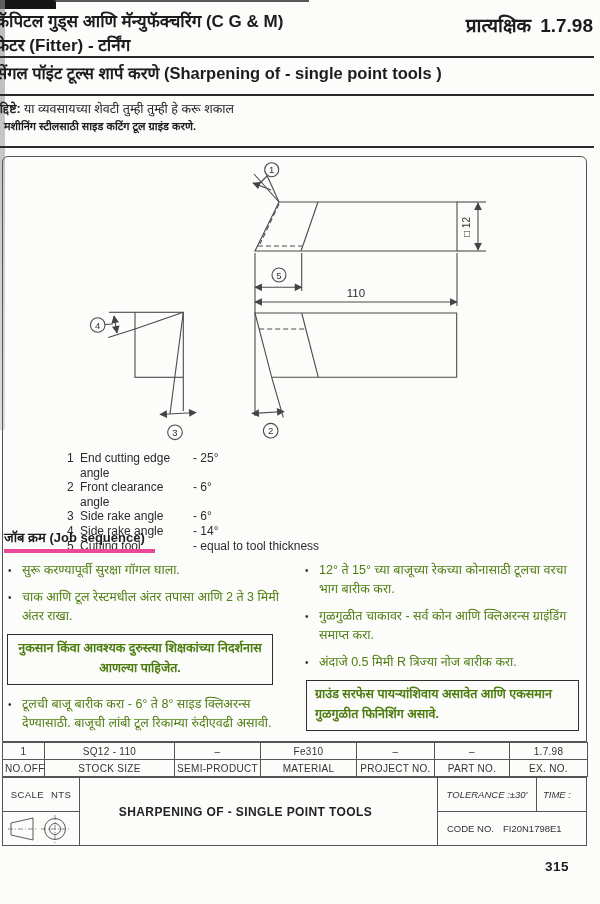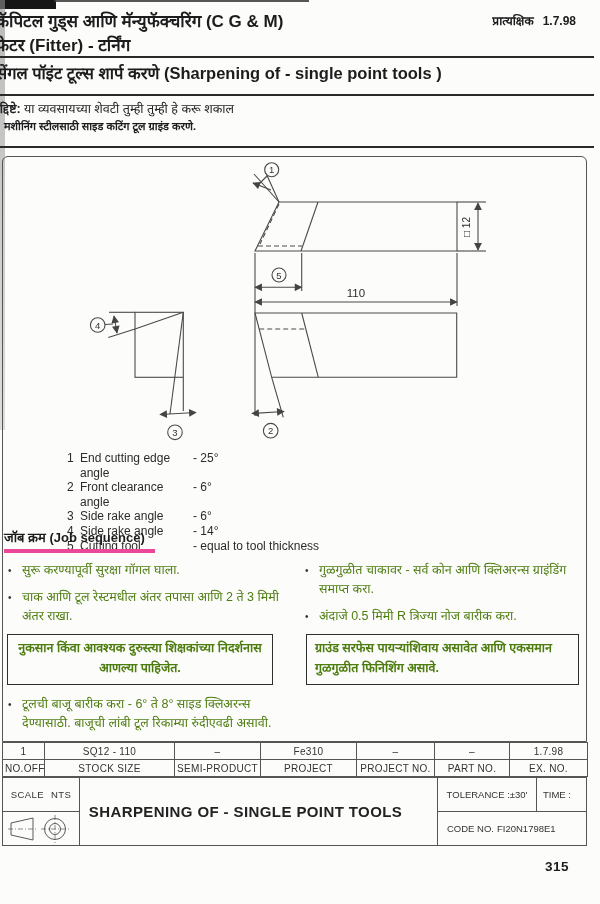--- a/index.html
+++ b/index.html
@@ -6,21 +6,21 @@
   body{width:600px;height:904px;background:#e9e9e9;}
   .page{position:relative;width:600px;height:904px;background:#fcfcfb;overflow:hidden;
         font-family:"Liberation Sans","DejaVu Sans",sans-serif;color:#1c1c1c;}
   .abs{position:absolute;}
   
   .art-bar{left:0;top:0;width:56px;height:9px;background:#161616;}
   .art-topline{left:54px;top:0;width:255px;height:2px;background:#3a3a3a;opacity:.85;}
   .art-leftstrip{left:0;top:0;width:5px;height:430px;background:linear-gradient(180deg,#8f8f8f,#c9c9c9);opacity:.6;}
   
   .h-course1{left:-4px;top:9px;font-size:17px;font-weight:bold;white-space:nowrap;}
-  .h-practical{right:24px;top:12px;font-size:12px;font-weight:bold;white-space:nowrap;}
+  .h-practical{right:7px;top:12px;font-size:19px;font-weight:bold;white-space:nowrap;}
   .h-practical .no{margin-left:9px;}
   .h-course2{left:-4px;top:33px;font-size:17px;font-weight:bold;white-space:nowrap;}
   .rule{left:0;width:594px;height:0;border-top:2px solid #2a2a2a;}
   .r1{top:56px;} .r2{top:94px;} .r3{top:146px;border-top-width:2px;}
   .h-title{left:-4px;top:61px;font-size:16.5px;font-weight:bold;white-space:nowrap;}
   .h-obj{left:-7px;top:100px;font-size:12.5px;white-space:nowrap;color:#222;}
   .h-obj b{font-weight:bold;}
   .h-objitem{left:4px;top:118px;font-size:11px;font-weight:bold;white-space:nowrap;}
   
   .frame{left:2px;top:156px;width:585px;height:586px;border:1.3px solid #555;
@@ -48,26 +48,26 @@
   .ptable td{border:1px solid #555;height:16px;text-align:center;padding:0 2px;
              letter-spacing:.3px;overflow:hidden;white-space:nowrap;}
   
   .tblock{position:absolute;left:2px;top:777px;width:585px;height:69px;border:1px solid #555;
           box-sizing:border-box;display:flex;font-size:9.5px;color:#333;}
   .tb-left{width:77px;border-right:1px solid #555;display:flex;flex-direction:column;box-sizing:border-box;}
   .tb-scale{height:33px;border-bottom:1px solid #555;display:flex;align-items:center;
             justify-content:center;gap:7px;letter-spacing:.4px;}
   .tb-sym{flex:1;display:flex;align-items:center;justify-content:center;}
   .tb-center{flex:1;border-right:1px solid #555;display:flex;align-items:center;justify-content:center;
-             font-weight:bold;font-size:15px;letter-spacing:.4px;color:#222;padding-right:26px;box-sizing:border-box;}
+             font-weight:bold;font-size:12px;letter-spacing:.4px;color:#222;padding-right:26px;box-sizing:border-box;}
   .tb-right{width:148px;display:flex;flex-direction:column;box-sizing:border-box;}
-  .tb-right-top{height:33px;border-bottom:1px solid #555;display:flex;}
+  .tb-right-top{height:33px;border-bottom:1px solid #555;display:flex;font-style:italic;}
   .tb-tol{width:98px;border-right:1px solid #555;display:flex;align-items:center;justify-content:center;}
   .tb-time{flex:1;display:flex;align-items:center;padding-left:6px;}
-  .tb-code{flex:1;display:flex;align-items:center;padding-left:9px;gap:3px;}
+  .tb-code{flex:1;display:flex;align-items:center;padding-left:9px;gap:9px;}
   .pgnum{left:545px;top:859px;font-size:13.5px;font-weight:bold;letter-spacing:.5px;}
   svg text{font-family:"Liberation Sans","DejaVu Sans",sans-serif;}
 </style>
 </head>
 <body>
 
 <div class="page">
 
   <div class="abs art-bar"></div>
   <div class="abs art-topline"></div>
@@ -197,20 +197,21 @@
     <div class="js-head">जॉब  क्रम (Job sequence)</div>
 
     <div class="js-col js-left">
       <div class="js-item">सुरू करण्यापूर्वी सुरक्षा गॉगल घाला.</div>
       <div class="js-item">चाक आणि टूल रेस्टमधील अंतर तपासा आणि 2 ते 3 मिमी अंतर राखा.</div>
       <div class="js-note">नुकसान किंवा आवश्यक दुरुस्त्या शिक्षकांच्या निदर्शनास आणल्या पाहिजेत.</div>
       <div class="js-item">टूलची बाजू बारीक करा - 6° ते 8° साइड क्लिअरन्स देण्यासाठी. बाजूची लांबी टूल रिकाम्या रुंदीएवढी असावी.</div>
     </div>
 
     <div class="js-col js-right">
+      <div class="js-item">12° ते 15° च्या बाजूच्या रेकच्या कोनासाठी टूलचा वरचा भाग बारीक करा.</div>
       <div class="js-item">गुळगुळीत चाकावर - सर्व कोन आणि क्लिअरन्स ग्राइंडिंग  समाप्त करा.</div>
       <div class="js-item">अंदाजे 0.5 मिमी R त्रिज्या नोज बारीक करा.</div>
       <div class="js-note">ग्राउंड सरफेस  पायऱ्यांशिवाय असावेत आणि एकसमान गुळगुळीत फिनिशिंग असावे.</div>
     </div>
   </div>
 
   <table class="ptable">
     <colgroup>
       <col style="width:42px">
         <col style="width:130px">
@@ -227,21 +228,21 @@
         <td>–</td>
         <td>Fe310</td>
         <td>–</td>
         <td>–</td>
         <td>1.7.98</td>
       </tr>
       <tr>
         <td>NO.OFF</td>
         <td>STOCK SIZE</td>
         <td>SEMI-PRODUCT</td>
-        <td>PROJECT</td>
+        <td>MATERIAL</td>
         <td>PROJECT NO.</td>
         <td>PART NO.</td>
         <td>EX. NO.</td>
       </tr>
     </tbody>
   </table>
 
   <div class="tblock">
     <div class="tb-left">
       <div class="tb-scale">

